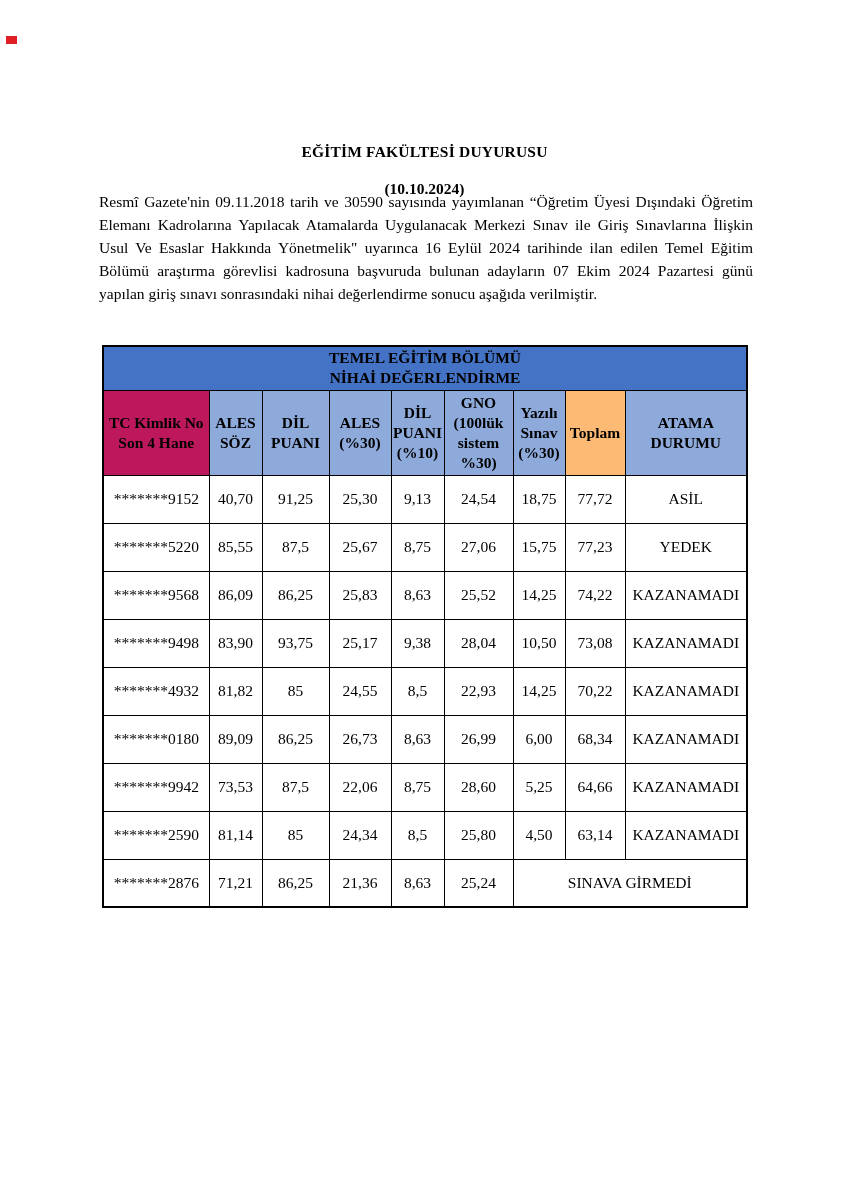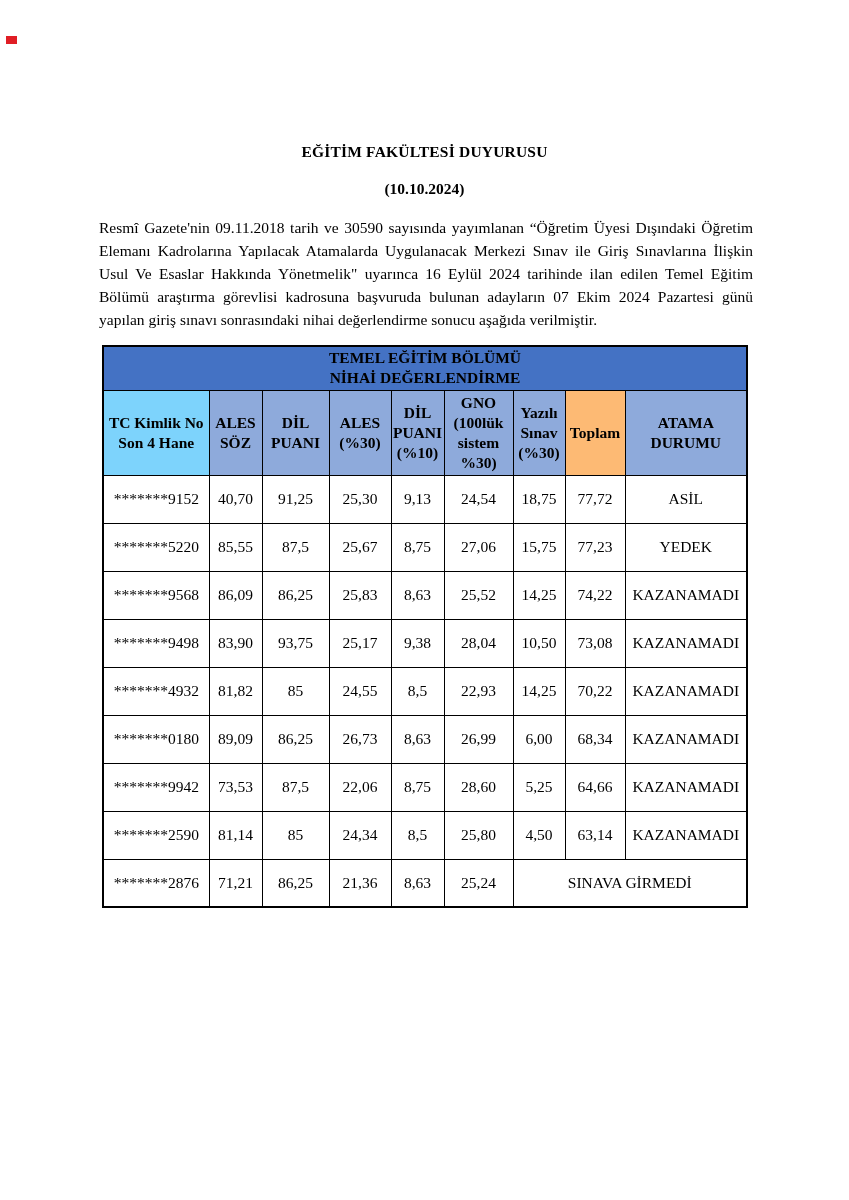--- a/index.html
+++ b/index.html
@@ -34,21 +34,21 @@
     position: absolute;
     top: 180px;
     left: 0;
     width: 100%;
     text-align: center;
     font-size: 15.5px;
     font-weight: bold;
   }
   .doc-body {
     position: absolute;
-    top: 216px;
+    top: 190px;
     left: 99px;
     width: 654px;
     margin: 0;
     font-size: 15.5px;
     line-height: 23px;
     text-align: justify;
   }
   table.results {
     position: absolute;
     top: 345px;
@@ -111,21 +111,21 @@
       <col style="width:122px">
     </colgroup>
     <thead>
       <tr class="title-row">
         <td class="ttl" colspan="9" style="background: rgb(68, 114, 196);">
           <div>TEMEL EĞİTİM BÖLÜMÜ</div>
           <div>NİHAİ DEĞERLENDİRME</div>
         </td>
       </tr>
       <tr class="header-row" id="header-row">
-          <th style="background: #7dd3fc;">TC Kimlik No Son 4 Hane</th>
+          <th style="background: #be185d;">TC Kimlik No Son 4 Hane</th>
           <th style="background: rgb(142, 170, 219);">ALES SÖZ</th>
           <th style="background: rgb(142, 170, 219);">DİL PUANI</th>
           <th style="background: rgb(142, 170, 219);">ALES (%30)</th>
           <th style="background: rgb(142, 170, 219);">DİL PUANI (%10)</th>
           <th style="background: rgb(142, 170, 219);">GNO (100lük sistem %30)</th>
           <th style="background: rgb(142, 170, 219);">Yazılı Sınav (%30)</th>
           <th style="background: #fdba74;">Toplam</th>
           <th style="background: rgb(142, 170, 219);">ATAMA DURUMU</th>
         </tr>
     </thead>

